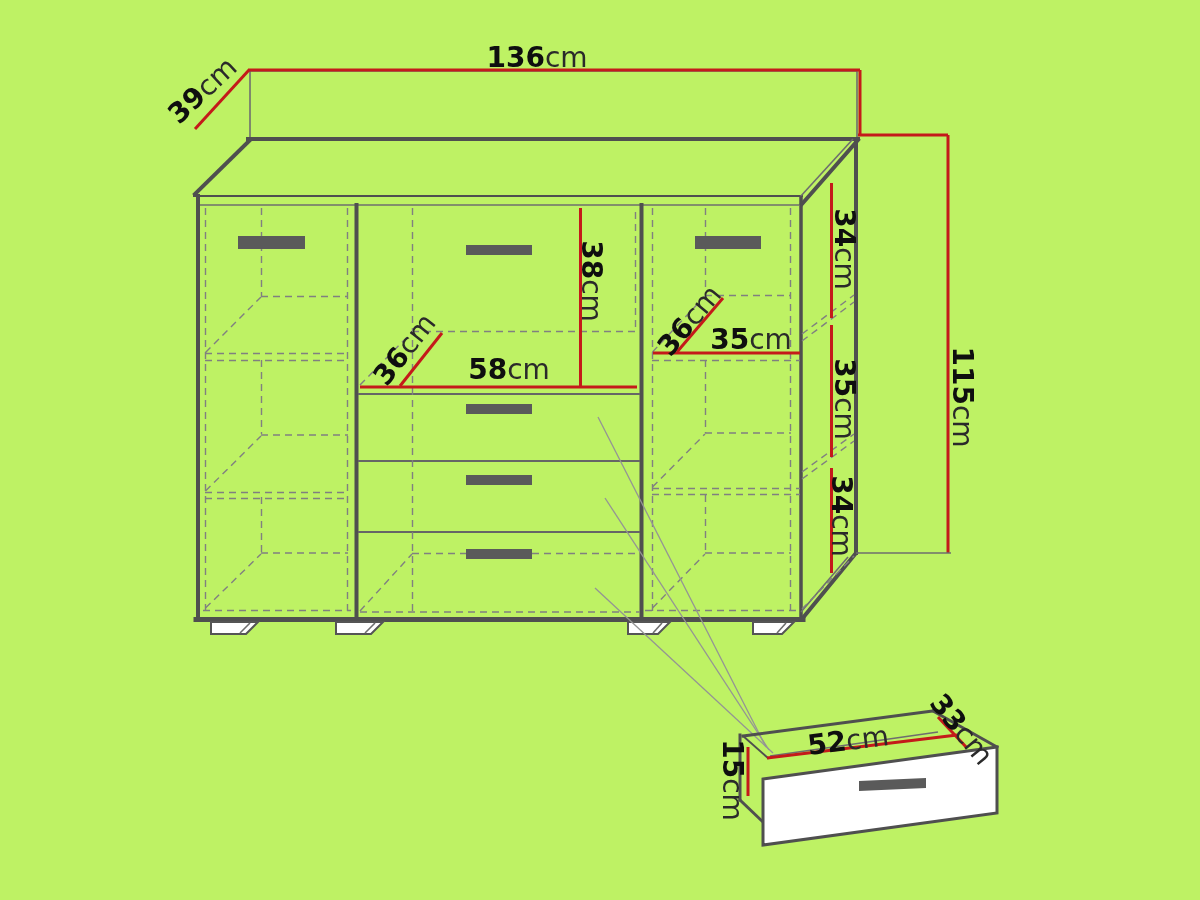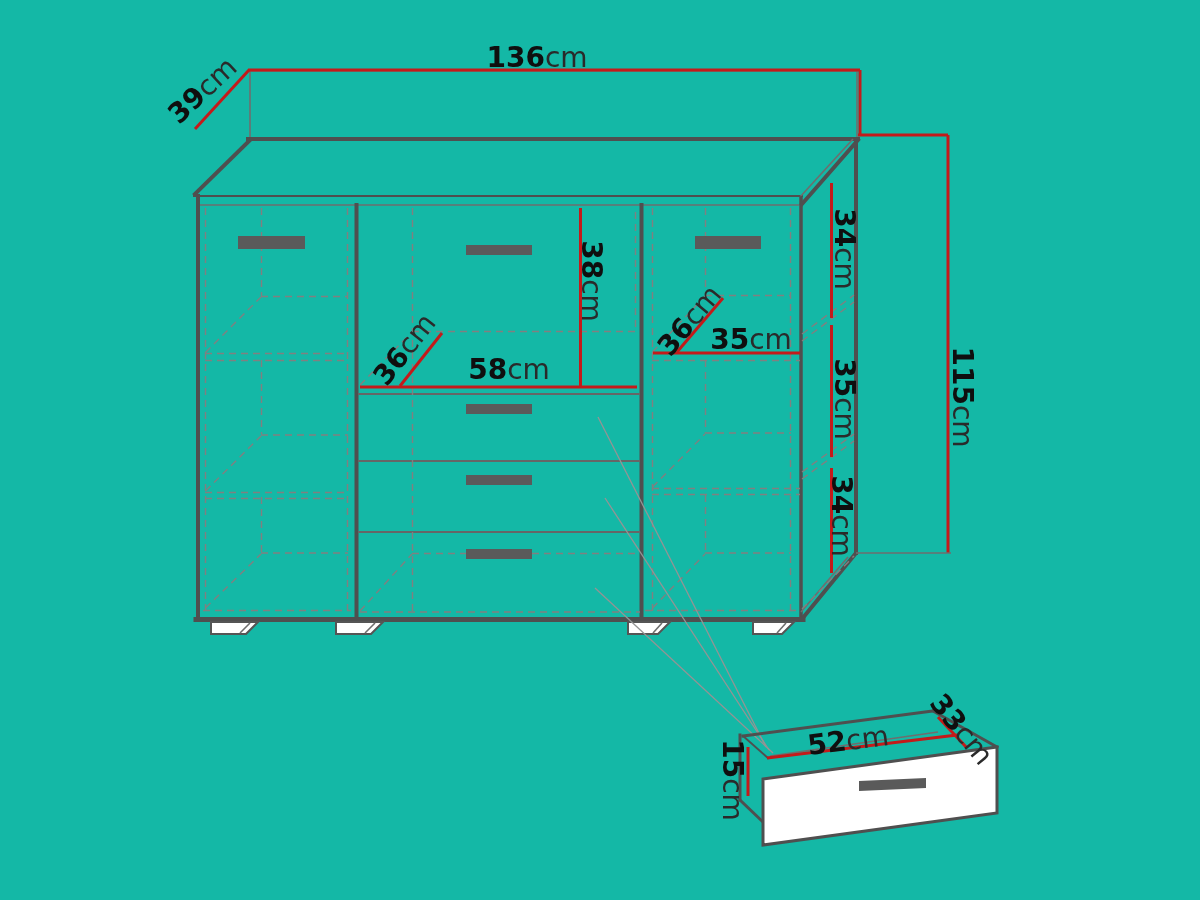--- a/index.html
+++ b/index.html
@@ -1,16 +1,16 @@
 <!DOCTYPE html>
 <html><head>
 <meta charset="utf-8">
 <style>
   html,body{margin:0;padding:0;background:#ffffff;}
-  .stage{width:1200px;height:900px;background:#14b8a6;position:relative;overflow:hidden;}
+  .stage{width:1200px;height:900px;background:#bef264;position:relative;overflow:hidden;}
   svg{display:block;}
   text{font-family:"DejaVu Sans","Liberation Sans",sans-serif;font-size:28px;fill:#121212;
        text-anchor:middle;dominant-baseline:central;}
   .num{font-weight:700;fill:#0f0f0f;}
   .unit{font-weight:400;fill:#2a2a2a;}
   .edge{stroke:#4f4f4f;fill:none;stroke-linecap:square;}
   .thin{stroke:#6e6e6e;stroke-width:1.6;fill:none;}
   .divline{stroke:#666;stroke-width:2;fill:none;}
   .dash{stroke:#808080;stroke-width:1.4;fill:none;stroke-dasharray:7 5;}
   .red{stroke:#c41a1a;stroke-width:3;fill:none;stroke-linecap:butt;}

